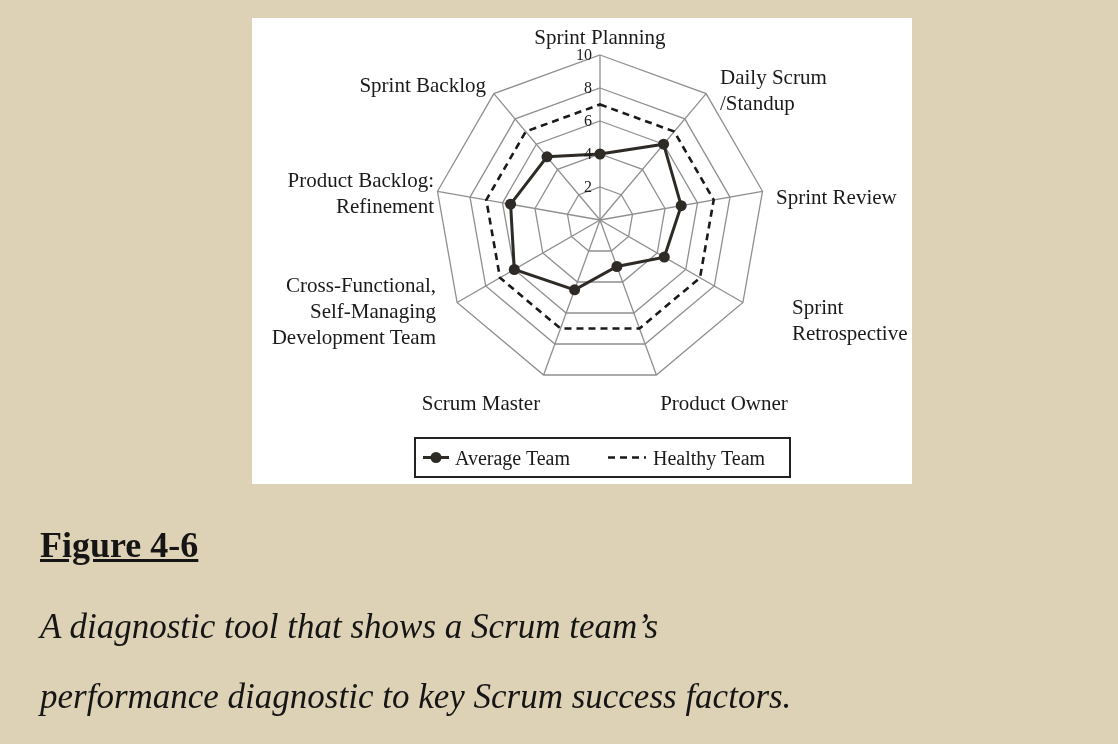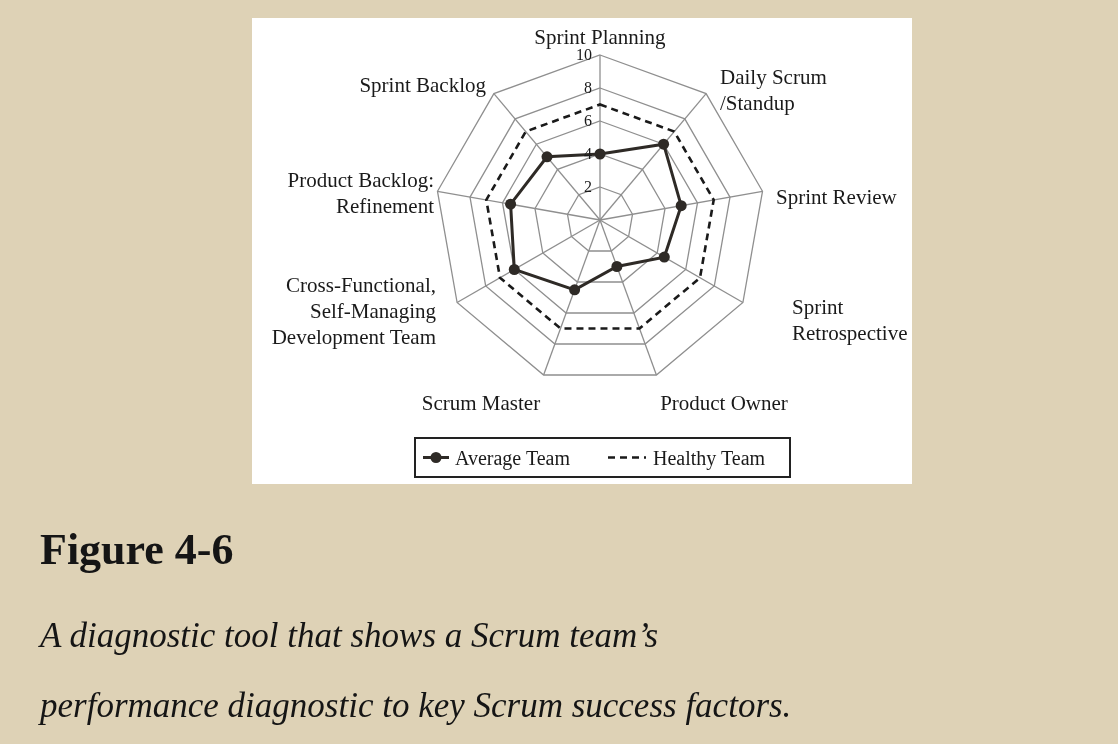--- a/index.html
+++ b/index.html
@@ -17,23 +17,24 @@
     width: 660px; height: 466px;
     background: #ffffff;
   }
   .chart-panel svg { display: block; }
   .caption {
     position: absolute;
     left: 40px; top: 518px;
     width: 1060px;
   }
   .fig-label {
-    font-size: 44px;
+    font-size: 36px;
     font-weight: bold;
     padding: 6px 0 26px 0;
+    text-decoration: underline;
   }
   .fig-text {
     font-size: 35px;
     font-style: italic;
     line-height: 70px;
     white-space: nowrap;
     font-family: Liberation Serif, serif;
   }
 </style>
 </head>

